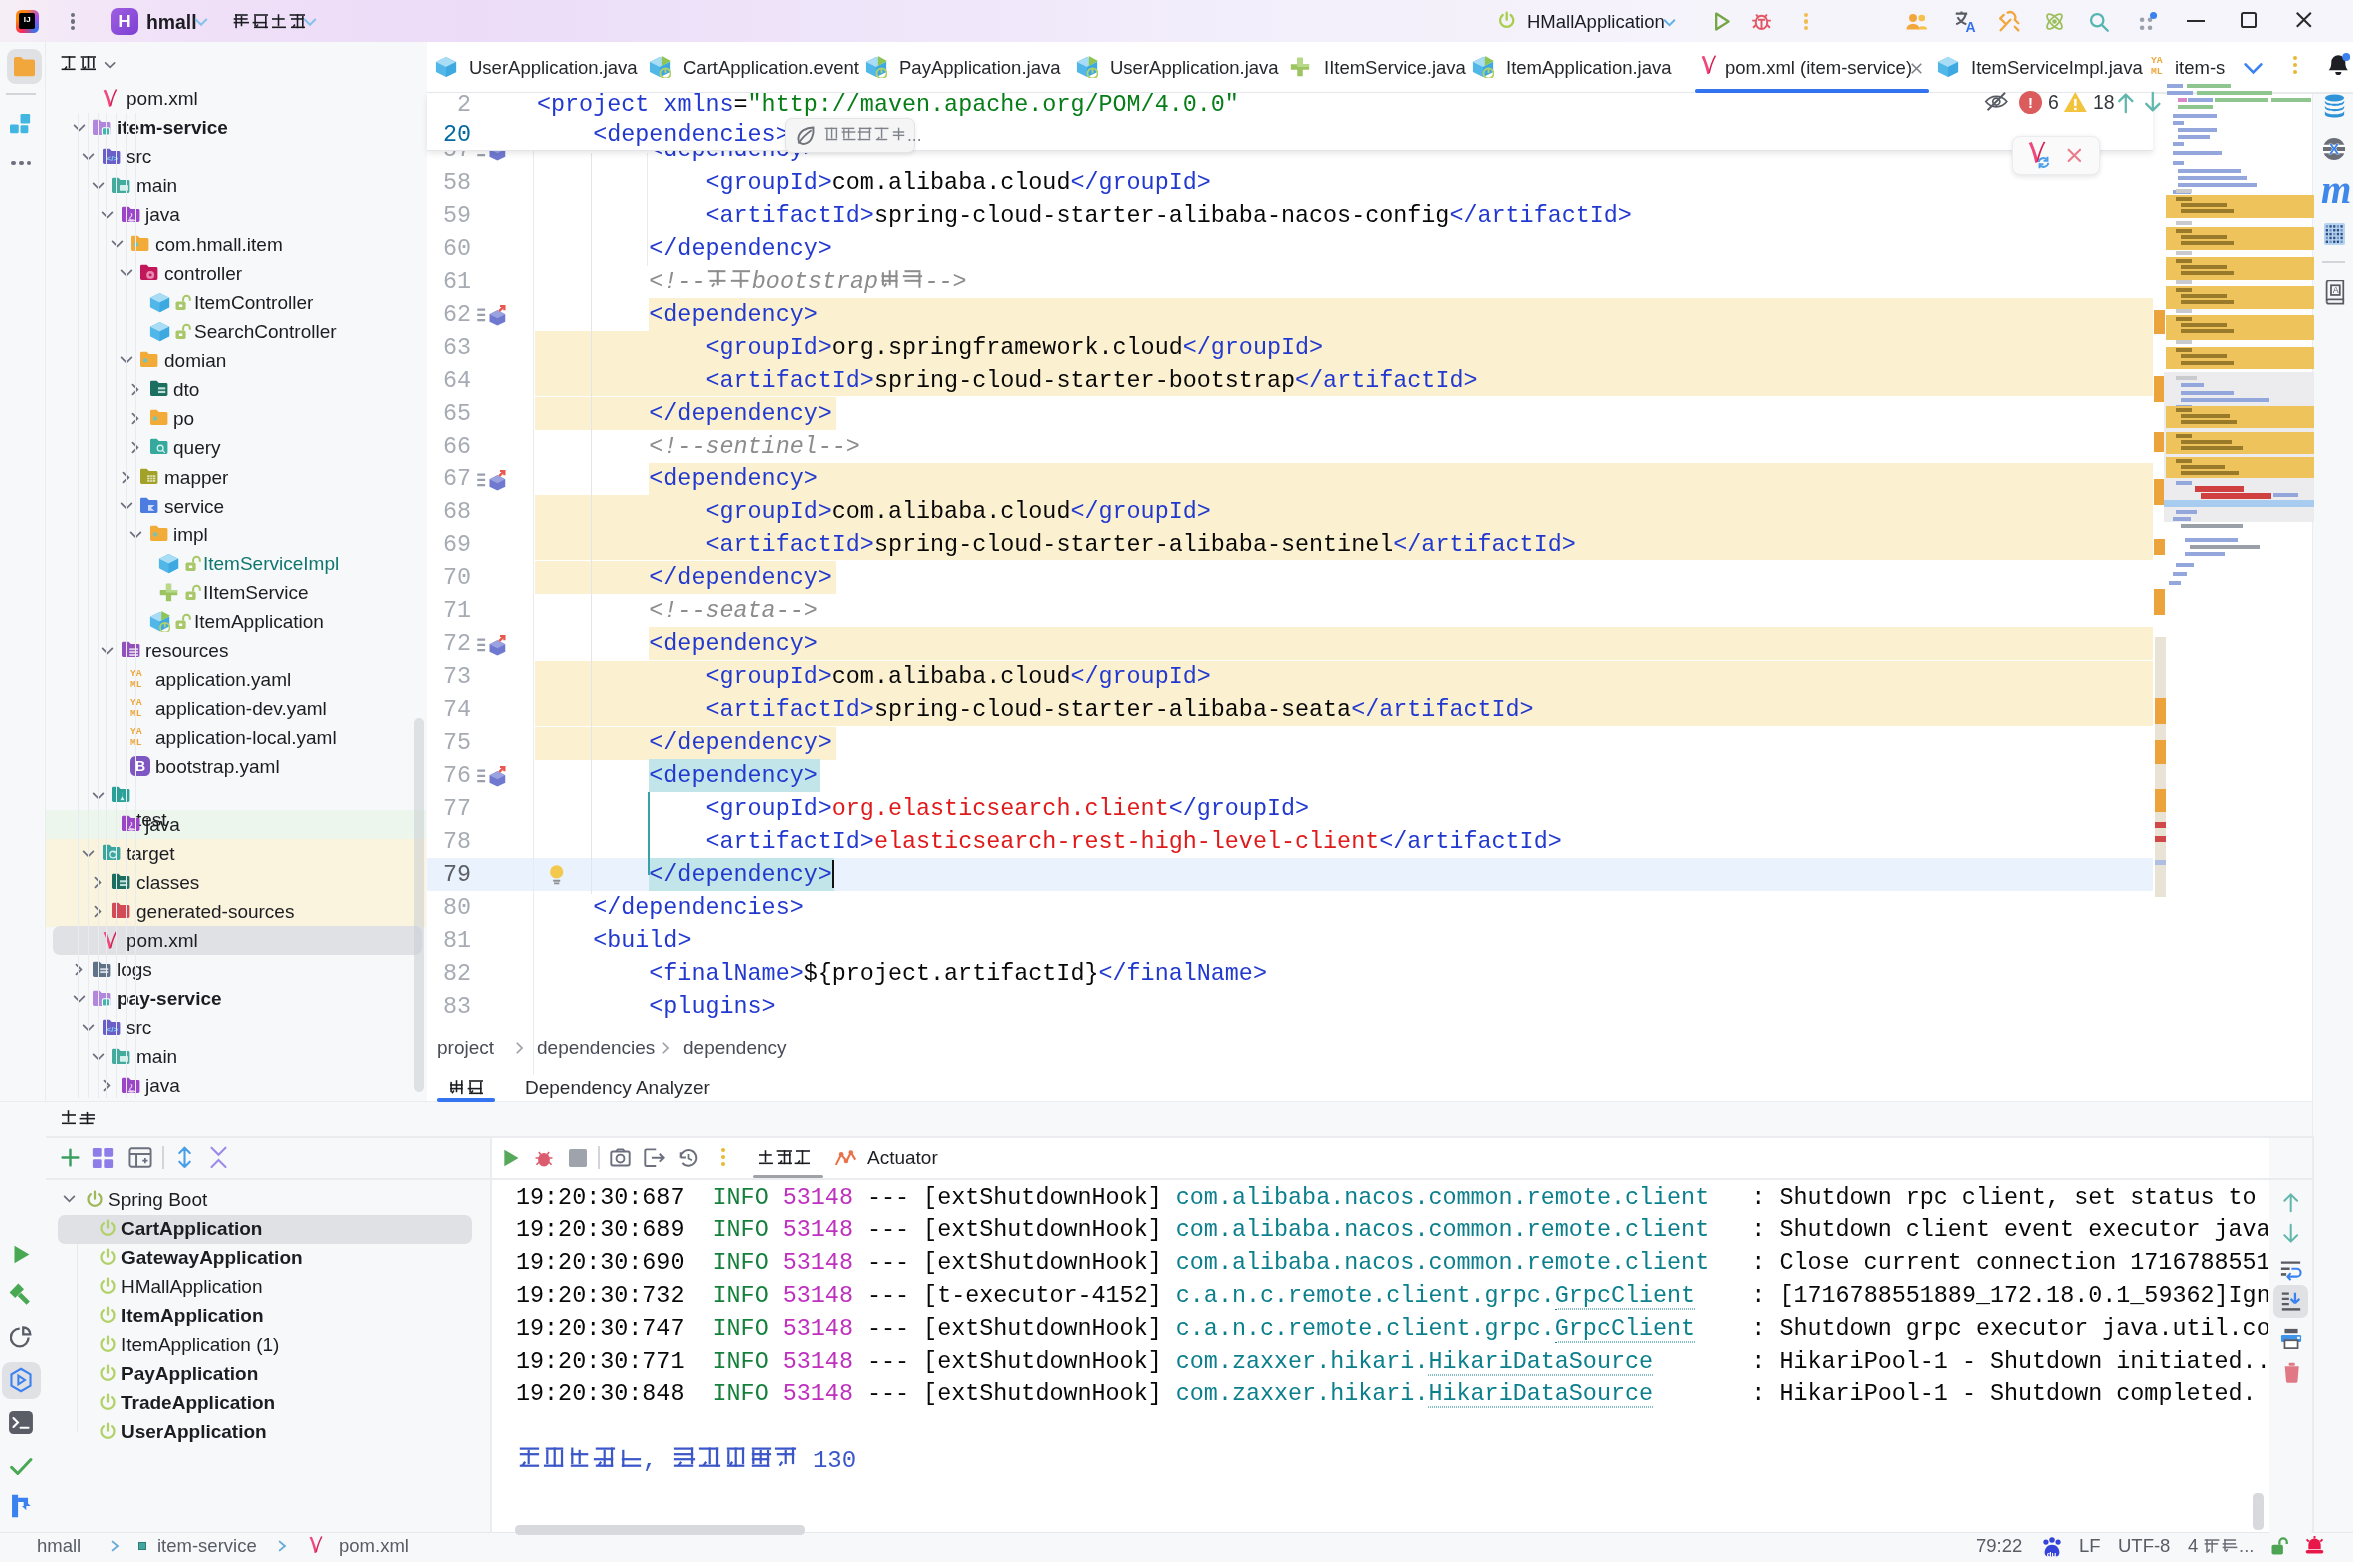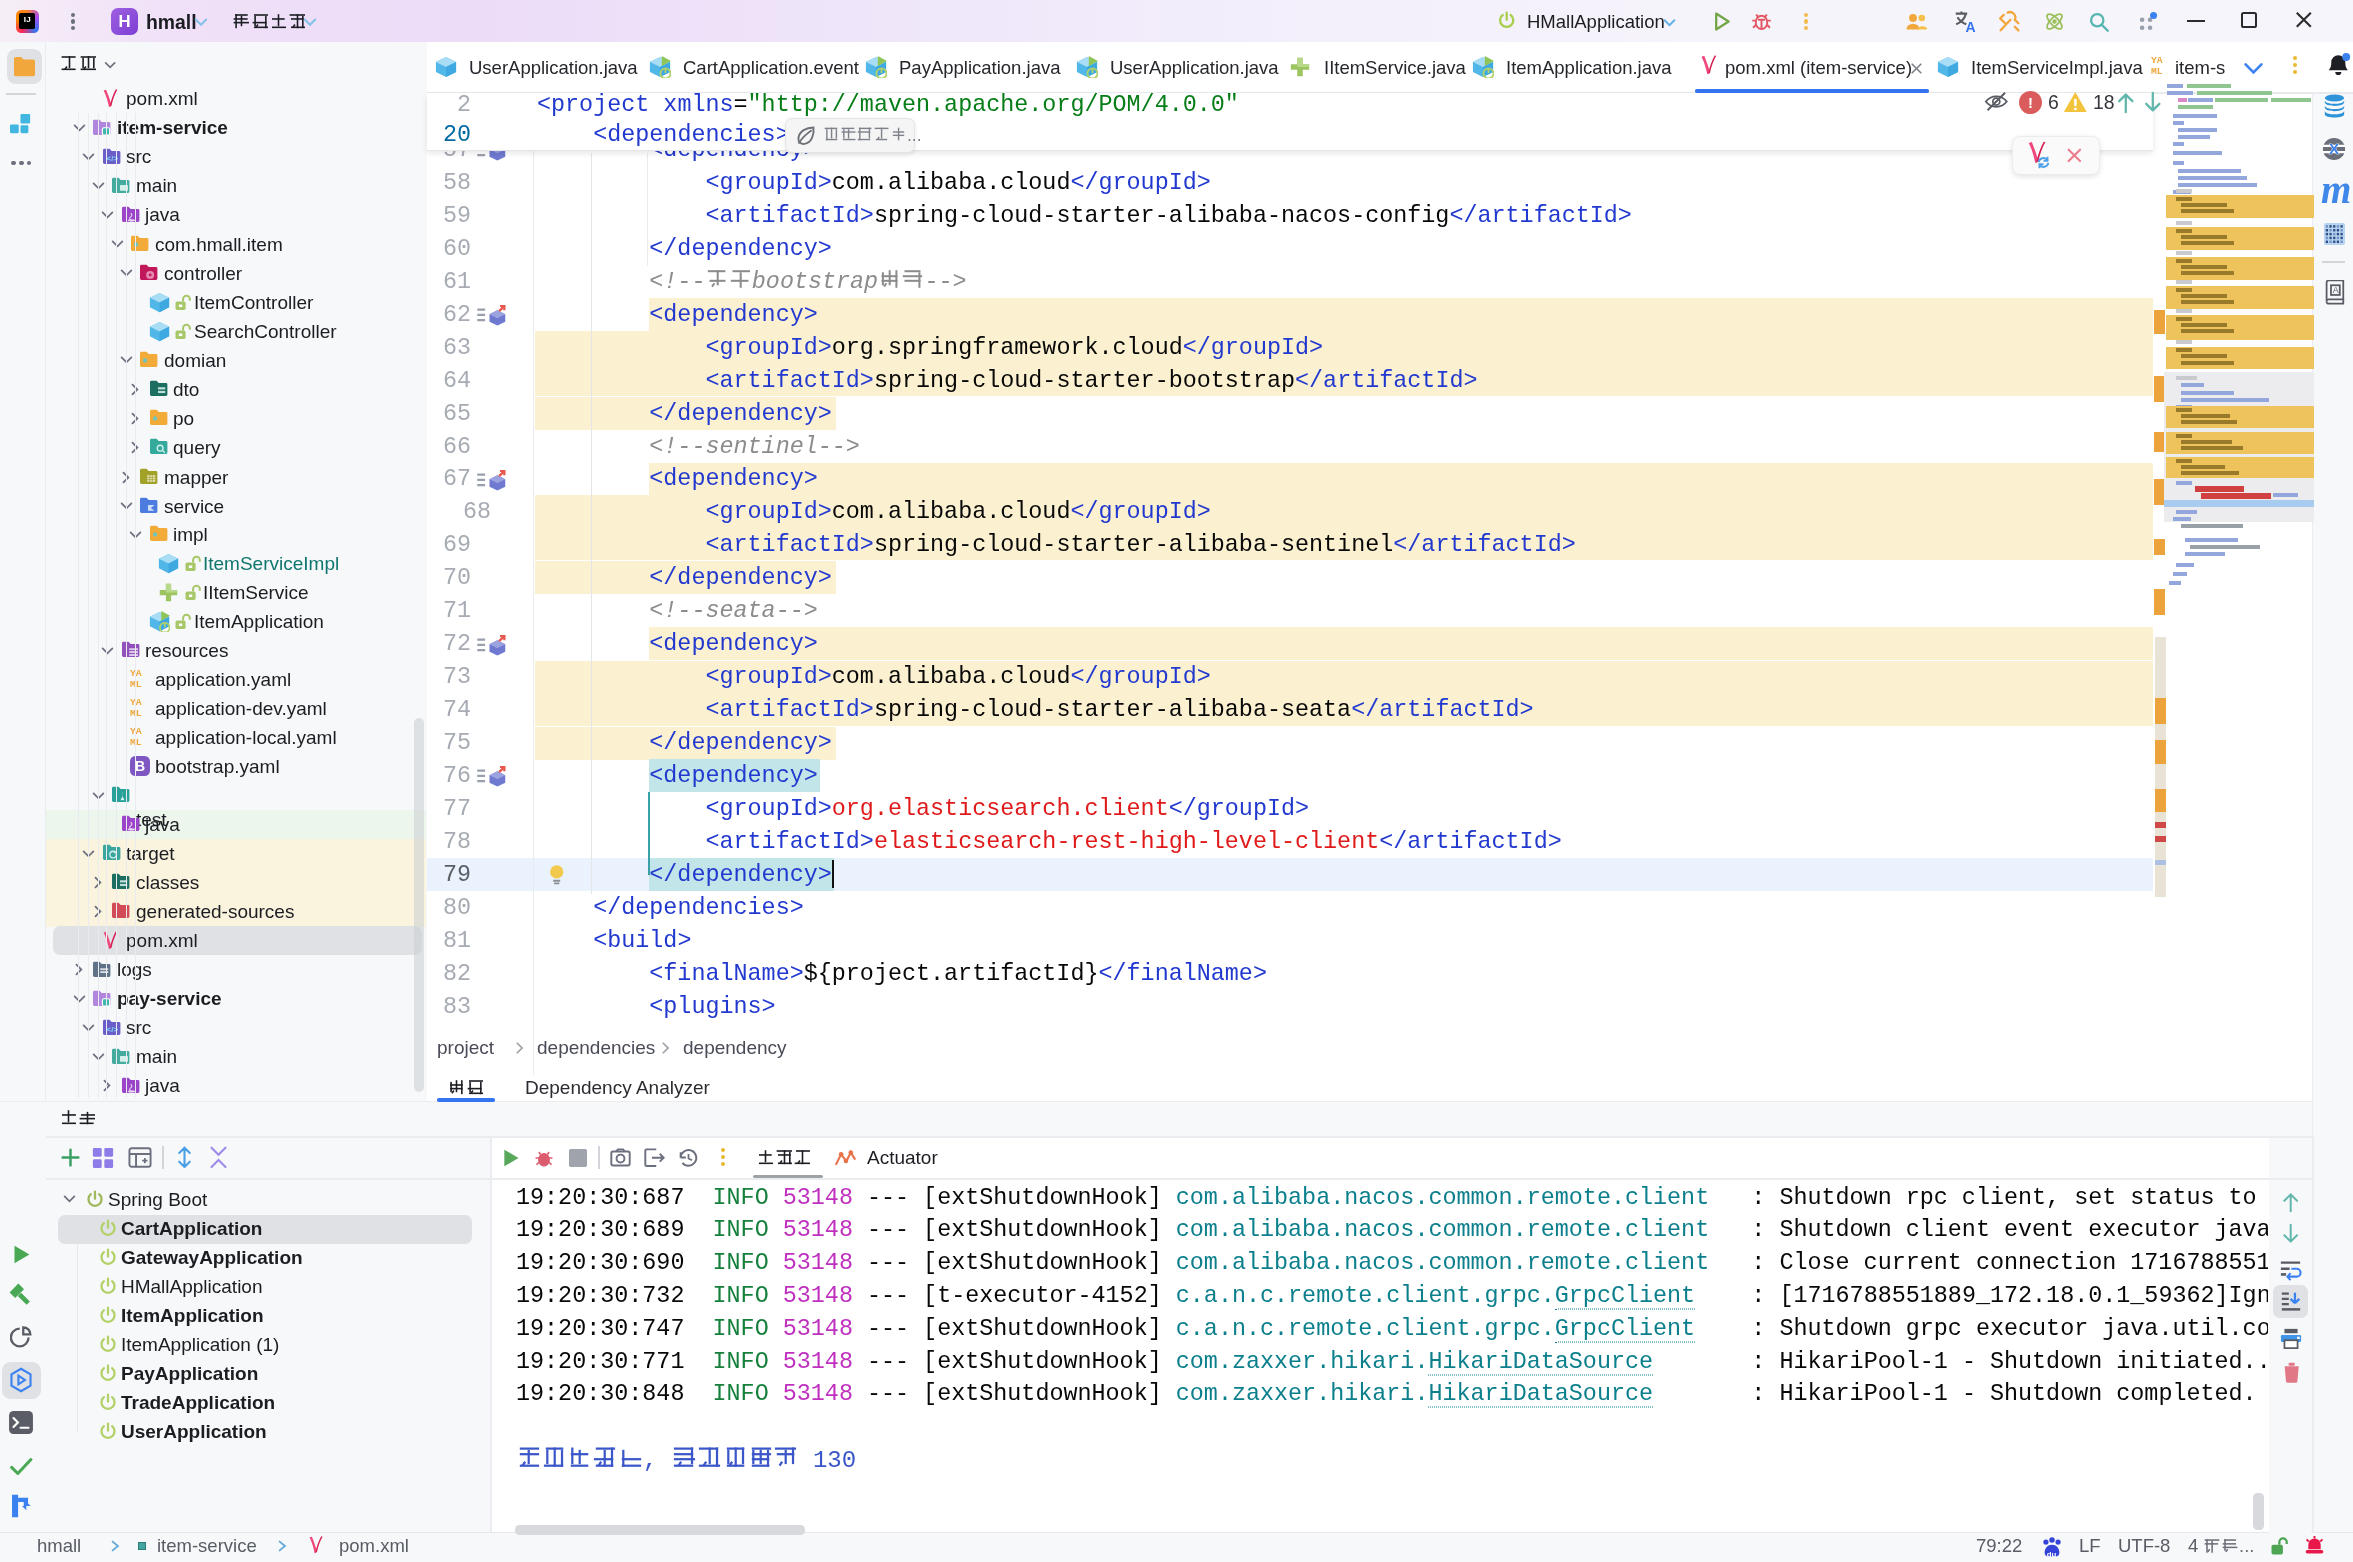--- a/index.html
+++ b/index.html
@@ -576,21 +576,21 @@
 <div class="mono" style="position:absolute;left:348px;top:348px;width:123px;text-align:right;transform:translateY(-50%);color:#a7abb3;">63</div>
 <div class="mono" style="position:absolute;left:537px;top:348px;transform:translateY(-50%);white-space:pre;"><span style="color:#080808;">&nbsp;&nbsp;&nbsp;&nbsp;&nbsp;&nbsp;&nbsp;&nbsp;&nbsp;&nbsp;&nbsp;&nbsp;</span><span style="color:#2239cf;">&lt;groupId&gt;</span><span style="color:#080808;">org.springframework.cloud</span><span style="color:#2239cf;">&lt;/groupId&gt;</span></div>
 <div class="mono" style="position:absolute;left:348px;top:381px;width:123px;text-align:right;transform:translateY(-50%);color:#a7abb3;">64</div>
 <div class="mono" style="position:absolute;left:537px;top:381px;transform:translateY(-50%);white-space:pre;"><span style="color:#080808;">&nbsp;&nbsp;&nbsp;&nbsp;&nbsp;&nbsp;&nbsp;&nbsp;&nbsp;&nbsp;&nbsp;&nbsp;</span><span style="color:#2239cf;">&lt;artifactId&gt;</span><span style="color:#080808;">spring-cloud-starter-bootstrap</span><span style="color:#2239cf;">&lt;/artifactId&gt;</span></div>
 <div class="mono" style="position:absolute;left:348px;top:414px;width:123px;text-align:right;transform:translateY(-50%);color:#a7abb3;">65</div>
 <div class="mono" style="position:absolute;left:537px;top:414px;transform:translateY(-50%);white-space:pre;"><span style="color:#080808;">&nbsp;&nbsp;&nbsp;&nbsp;&nbsp;&nbsp;&nbsp;&nbsp;</span><span style="color:#2239cf;">&lt;/dependency&gt;</span></div>
 <div class="mono" style="position:absolute;left:348px;top:447px;width:123px;text-align:right;transform:translateY(-50%);color:#a7abb3;">66</div>
 <div class="mono" style="position:absolute;left:537px;top:447px;transform:translateY(-50%);white-space:pre;"><span style="color:#080808;">&nbsp;&nbsp;&nbsp;&nbsp;&nbsp;&nbsp;&nbsp;&nbsp;</span><span style="color:#8c8c8c;font-style:italic;">&lt;!--sentinel--&gt;</span></div>
 <div class="mono" style="position:absolute;left:348px;top:479px;width:123px;text-align:right;transform:translateY(-50%);color:#a7abb3;">67</div>
 <div class="mono" style="position:absolute;left:537px;top:479px;transform:translateY(-50%);white-space:pre;"><span style="color:#080808;">&nbsp;&nbsp;&nbsp;&nbsp;&nbsp;&nbsp;&nbsp;&nbsp;</span><span style="color:#2239cf;">&lt;dependency&gt;</span></div>
-<div class="mono" style="position:absolute;left:368px;top:512px;width:123px;text-align:right;transform:translateY(-50%);color:#a7abb3;">68</div>
+<div class="mono" style="position:absolute;left:348px;top:512px;width:123px;text-align:right;transform:translateY(-50%);color:#a7abb3;">68</div>
 <div class="mono" style="position:absolute;left:537px;top:512px;transform:translateY(-50%);white-space:pre;"><span style="color:#080808;">&nbsp;&nbsp;&nbsp;&nbsp;&nbsp;&nbsp;&nbsp;&nbsp;&nbsp;&nbsp;&nbsp;&nbsp;</span><span style="color:#2239cf;">&lt;groupId&gt;</span><span style="color:#080808;">com.alibaba.cloud</span><span style="color:#2239cf;">&lt;/groupId&gt;</span></div>
 <div class="mono" style="position:absolute;left:348px;top:545px;width:123px;text-align:right;transform:translateY(-50%);color:#a7abb3;">69</div>
 <div class="mono" style="position:absolute;left:537px;top:545px;transform:translateY(-50%);white-space:pre;"><span style="color:#080808;">&nbsp;&nbsp;&nbsp;&nbsp;&nbsp;&nbsp;&nbsp;&nbsp;&nbsp;&nbsp;&nbsp;&nbsp;</span><span style="color:#2239cf;">&lt;artifactId&gt;</span><span style="color:#080808;">spring-cloud-starter-alibaba-sentinel</span><span style="color:#2239cf;">&lt;/artifactId&gt;</span></div>
 <div class="mono" style="position:absolute;left:348px;top:578px;width:123px;text-align:right;transform:translateY(-50%);color:#a7abb3;">70</div>
 <div class="mono" style="position:absolute;left:537px;top:578px;transform:translateY(-50%);white-space:pre;"><span style="color:#080808;">&nbsp;&nbsp;&nbsp;&nbsp;&nbsp;&nbsp;&nbsp;&nbsp;</span><span style="color:#2239cf;">&lt;/dependency&gt;</span></div>
 <div class="mono" style="position:absolute;left:348px;top:611px;width:123px;text-align:right;transform:translateY(-50%);color:#a7abb3;">71</div>
 <div class="mono" style="position:absolute;left:537px;top:611px;transform:translateY(-50%);white-space:pre;"><span style="color:#080808;">&nbsp;&nbsp;&nbsp;&nbsp;&nbsp;&nbsp;&nbsp;&nbsp;</span><span style="color:#8c8c8c;font-style:italic;">&lt;!--seata--&gt;</span></div>
 <div class="mono" style="position:absolute;left:348px;top:644px;width:123px;text-align:right;transform:translateY(-50%);color:#a7abb3;">72</div>
 <div class="mono" style="position:absolute;left:537px;top:644px;transform:translateY(-50%);white-space:pre;"><span style="color:#080808;">&nbsp;&nbsp;&nbsp;&nbsp;&nbsp;&nbsp;&nbsp;&nbsp;</span><span style="color:#2239cf;">&lt;dependency&gt;</span></div>
 <div class="mono" style="position:absolute;left:348px;top:677px;width:123px;text-align:right;transform:translateY(-50%);color:#a7abb3;">73</div>

